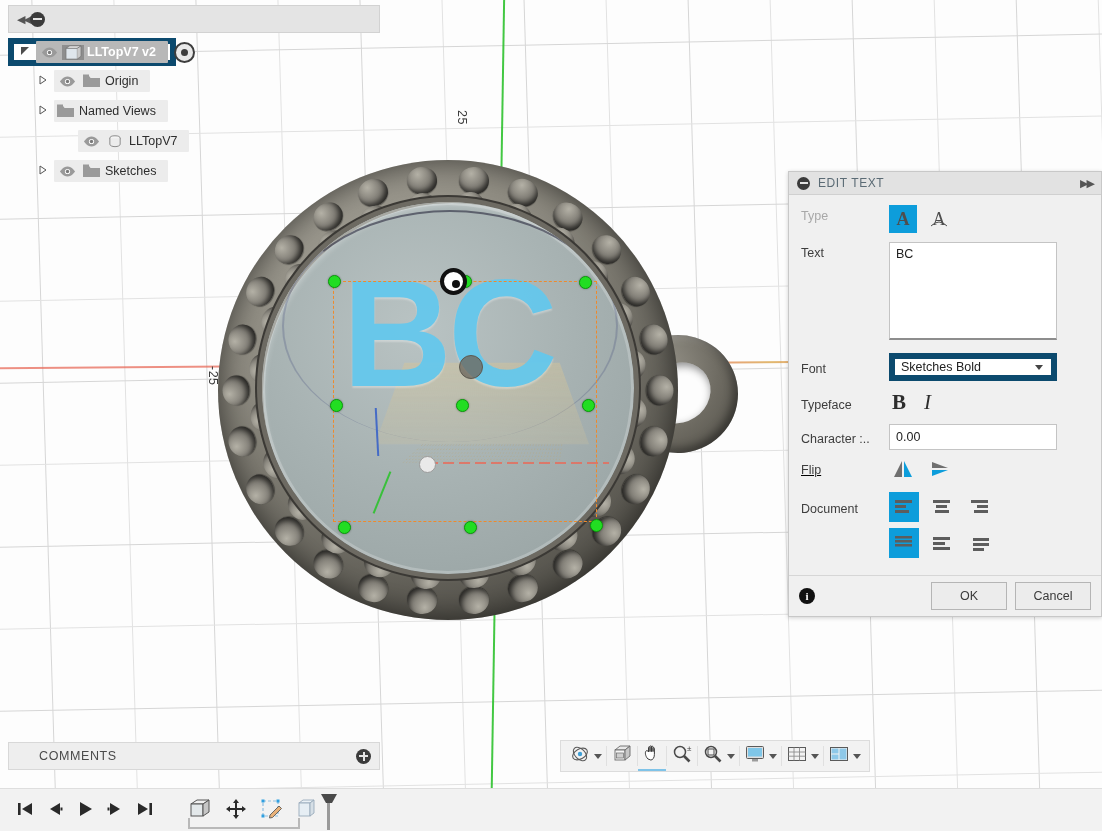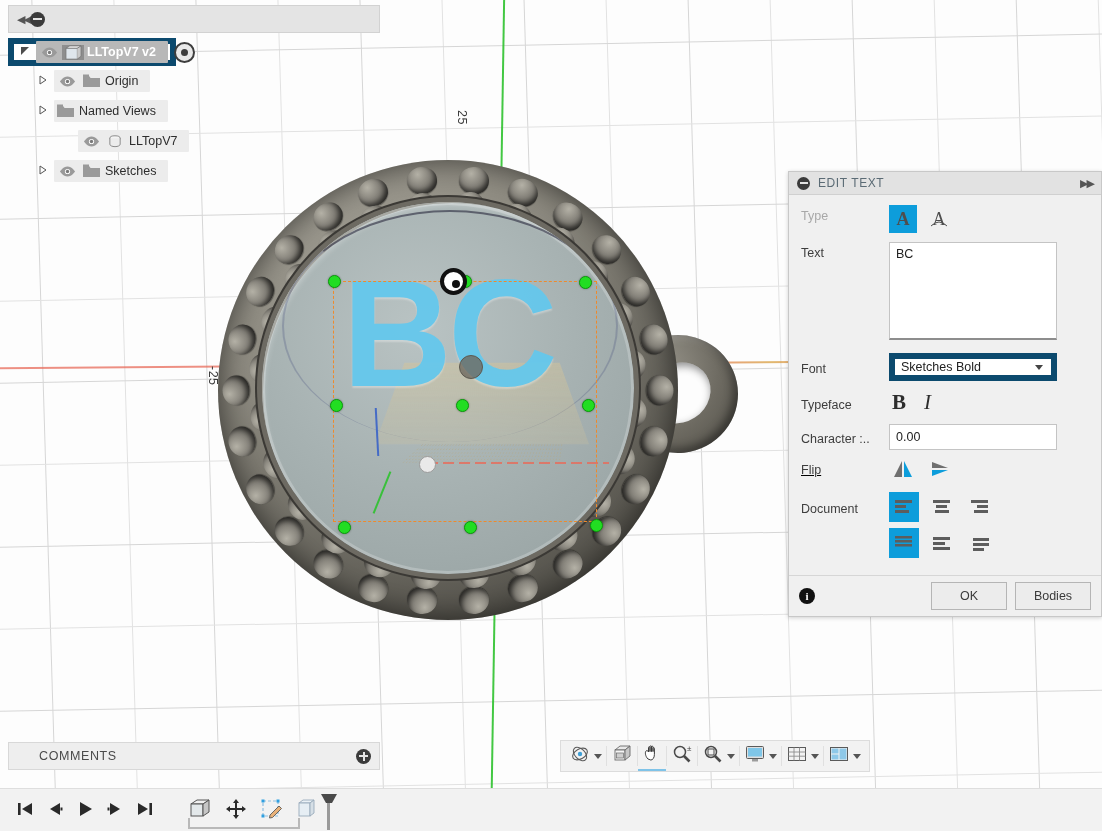--- a/index.html
+++ b/index.html
@@ -684,15 +684,15 @@
         </div>
       </div>
     </div>
 
   </div>
 
   <div id="dlg-foot">
     <span class="infoi">i</span>
     <span class="spacer"></span>
     <span class="btn">OK</span>
-    <span class="btn">Bodies</span>
+    <span class="btn">Cancel</span>
   </div>
 </div>
 
 </body></html>

